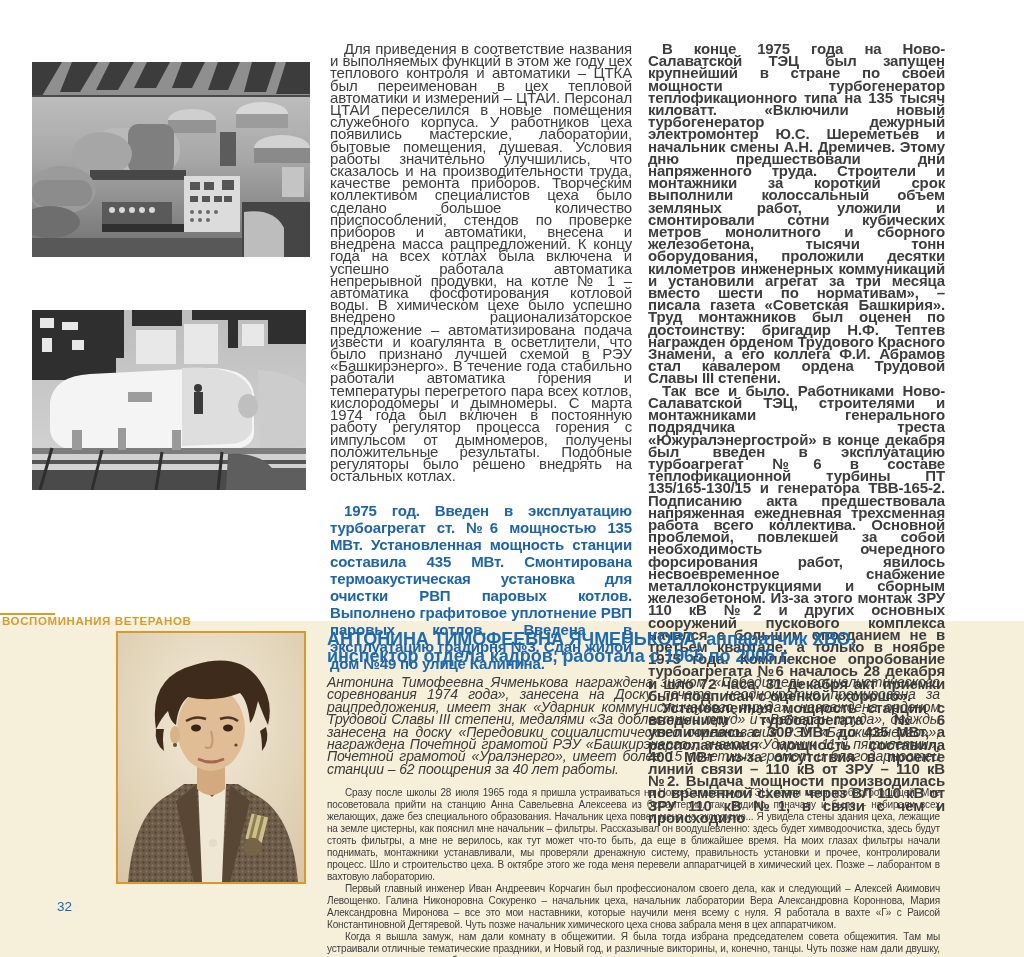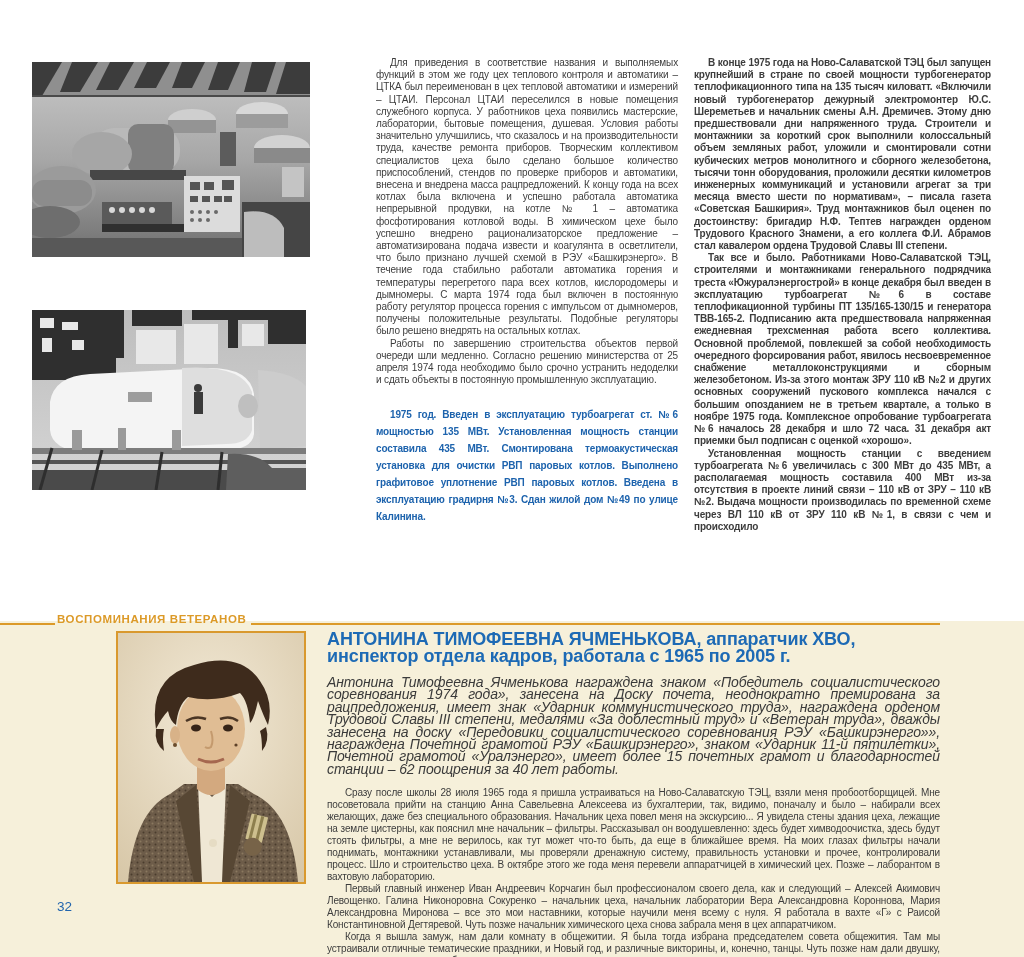--- a/index.html
+++ b/index.html
@@ -17,40 +17,39 @@
   .memories-bg{
     position:absolute;left:0;top:621px;width:1024px;height:336px;
     background:#f6f0da;
   }
   
   .photo1{position:absolute;left:32px;top:62px;width:278px;height:195px;}
   .photo2{position:absolute;left:32px;top:310px;width:274px;height:180px;}
   .photo1 svg,.photo2 svg,.portrait svg{display:block;width:100%;height:100%;}
   
   .col{
-    position:absolute;top:57px;
-    font-size:10px;line-height:12.2px;
+    position:absolute;top:43px;
+    font-size:15px;line-height:12.2px;
     text-align:justify;
     letter-spacing:-0.15px;
     color:#3d3d3d;
-    margin-left:46px;
   }
   .col1{left:330px;width:302px;}
   .col2{left:648px;width:297px;font-weight:bold;}
   .col p{margin:0;text-indent:14px;}
   .highlight{
     margin-top:20px !important;
     color:#1d63ad;
     font-weight:bold;
     line-height:17px;
   }
   
   .mem-header{
     position:absolute;left:0;top:613px;width:940px;
-    display:flex;align-items:flex-end;
+    display:flex;align-items:flex-start;flex-direction:column;
   }
   .rule{border-top:2px solid #dc9a28;height:0;}
   .rule-left{width:55px;}
   .rule-right{flex:1;}
   .mem-title{
     color:#dc9a28;font-weight:bold;font-size:11.5px;
     letter-spacing:0.6px;padding:0 5px 0 2px;white-space:nowrap;
   }
   
   .portrait{
@@ -232,21 +231,20 @@
             <rect x="86" y="118" width="8" height="22"></rect>
             <rect x="140" y="120" width="9" height="20"></rect>
           </g>
         <path d="M196,144 q30,-2 44,14 l34,0 l0,22 l-80,0 z" fill="#5e5e5e"></path>
       </g>
     </svg>
   </div>
 
   <div class="col col1">
     <p>Для приведения в соответствие названия и выполняемых функций в этом же году цех теплового контроля и автоматики – ЦТКА был переименован в цех тепловой автоматики и измерений – ЦТАИ. Персонал ЦТАИ переселился в новые помещения служебного корпуса. У работников цеха появились мастерские, лаборатории, бытовые помещения, душевая. Условия работы значительно улучшились, что сказалось и на производительности труда, качестве ремонта приборов. Творческим коллективом специалистов цеха было сделано большое количество приспособлений, стендов по проверке приборов и автоматики, внесена и внедрена масса рацпредложений. К концу года на всех котлах была включена и успешно работала автоматика непрерывной продувки, на котле № 1 – автоматика фосфотирования котловой воды. В химическом цехе было успешно внедрено рационализаторское предложение – автоматизирована подача извести и коагулянта в осветлители, что было признано лучшей схемой в РЭУ «Башкирэнерго». В течение года стабильно работали автоматика горения и температуры перегретого пара всех котлов, кислородомеры и дымномеры. С марта 1974 года был включен в постоянную работу регулятор процесса горения с импульсом от дымномеров, получены положительные результаты. Подобные регуляторы было решено внедрять на остальных котлах.</p>
-    <p>Работы по завершению строительства объектов первой очереди шли медленно. Согласно решению министерства от 25 апреля 1974 года необходимо было срочно устранить недоделки и сдать объекты в постоянную промышленную эксплуатацию.</p>
     <p class="highlight">1975 год. Введен в эксплуатацию турбоагрегат ст. №6 мощностью 135 МВт. Установленная мощность станции составила 435 МВт. Смонтирована термоакустическая установка для очистки РВП паровых котлов. Выполнено графитовое уплотнение РВП паровых котлов. Введена в эксплуатацию градирня №3. Сдан жилой дом №49 по улице Калинина.</p>
   </div>
 
   <div class="col col2">
     <p>В конце 1975 года на Ново-Салаватской ТЭЦ был запущен крупнейший в стране по своей мощности турбогенератор теплофикационного типа на 135 тысяч киловатт. «Включили новый турбогенератор дежурный электромонтер Ю.С. Шереметьев и начальник смены А.Н. Дремичев. Этому дню предшествовали дни напряженного труда. Строители и монтажники за короткий срок выполнили колоссальный объем земляных работ, уложили и смонтировали сотни кубических метров монолитного и сборного железобетона, тысячи тонн оборудования, проложили десятки километров инженерных коммуникаций и установили агрегат за три месяца вместо шести по нормативам», – писала газета «Советская Башкирия». Труд монтажников был оценен по достоинству: бригадир Н.Ф. Тептев награжден орденом Трудового Красного Знамени, а его коллега Ф.И. Абрамов стал кавалером ордена Трудовой Славы III степени.</p>
     <p>Так все и было. Работниками Ново-Салаватской ТЭЦ, строителями и монтажниками генерального подрядчика треста «Южуралэнергострой» в конце декабря был введен в эксплуатацию турбоагрегат №6 в составе теплофикационной турбины ПТ 135/165-130/15 и генератора ТВВ-165-2. Подписанию акта предшествовала напряженная ежедневная трехсменная работа всего коллектива. Основной проблемой, повлекшей за собой необходимость очередного форсирования работ, явилось несвоевременное снабжение металлоконструкциями и сборным железобетоном. Из-за этого монтаж ЗРУ 110 кВ №2 и других основных сооружений пускового комплекса начался с большим опозданием не в третьем квартале, а только в ноябре 1975 года. Комплексное опробование турбоагрегата №6 началось 28 декабря и шло 72 часа. 31 декабря акт приемки был подписан с оценкой «хорошо».</p>
     <p>Установленная мощность станции с введением турбоагрегата №6 увеличилась с 300 МВт до 435 МВт, а располагаемая мощность составила 400 МВт из-за отсутствия в проекте линий связи – 110 кВ от ЗРУ – 110 кВ №2. Выдача мощности производилась по временной схеме через ВЛ 110 кВ от ЗРУ 110 кВ №1, в связи с чем и происходило</p>
   </div>
 
   <div class="mem-header">

